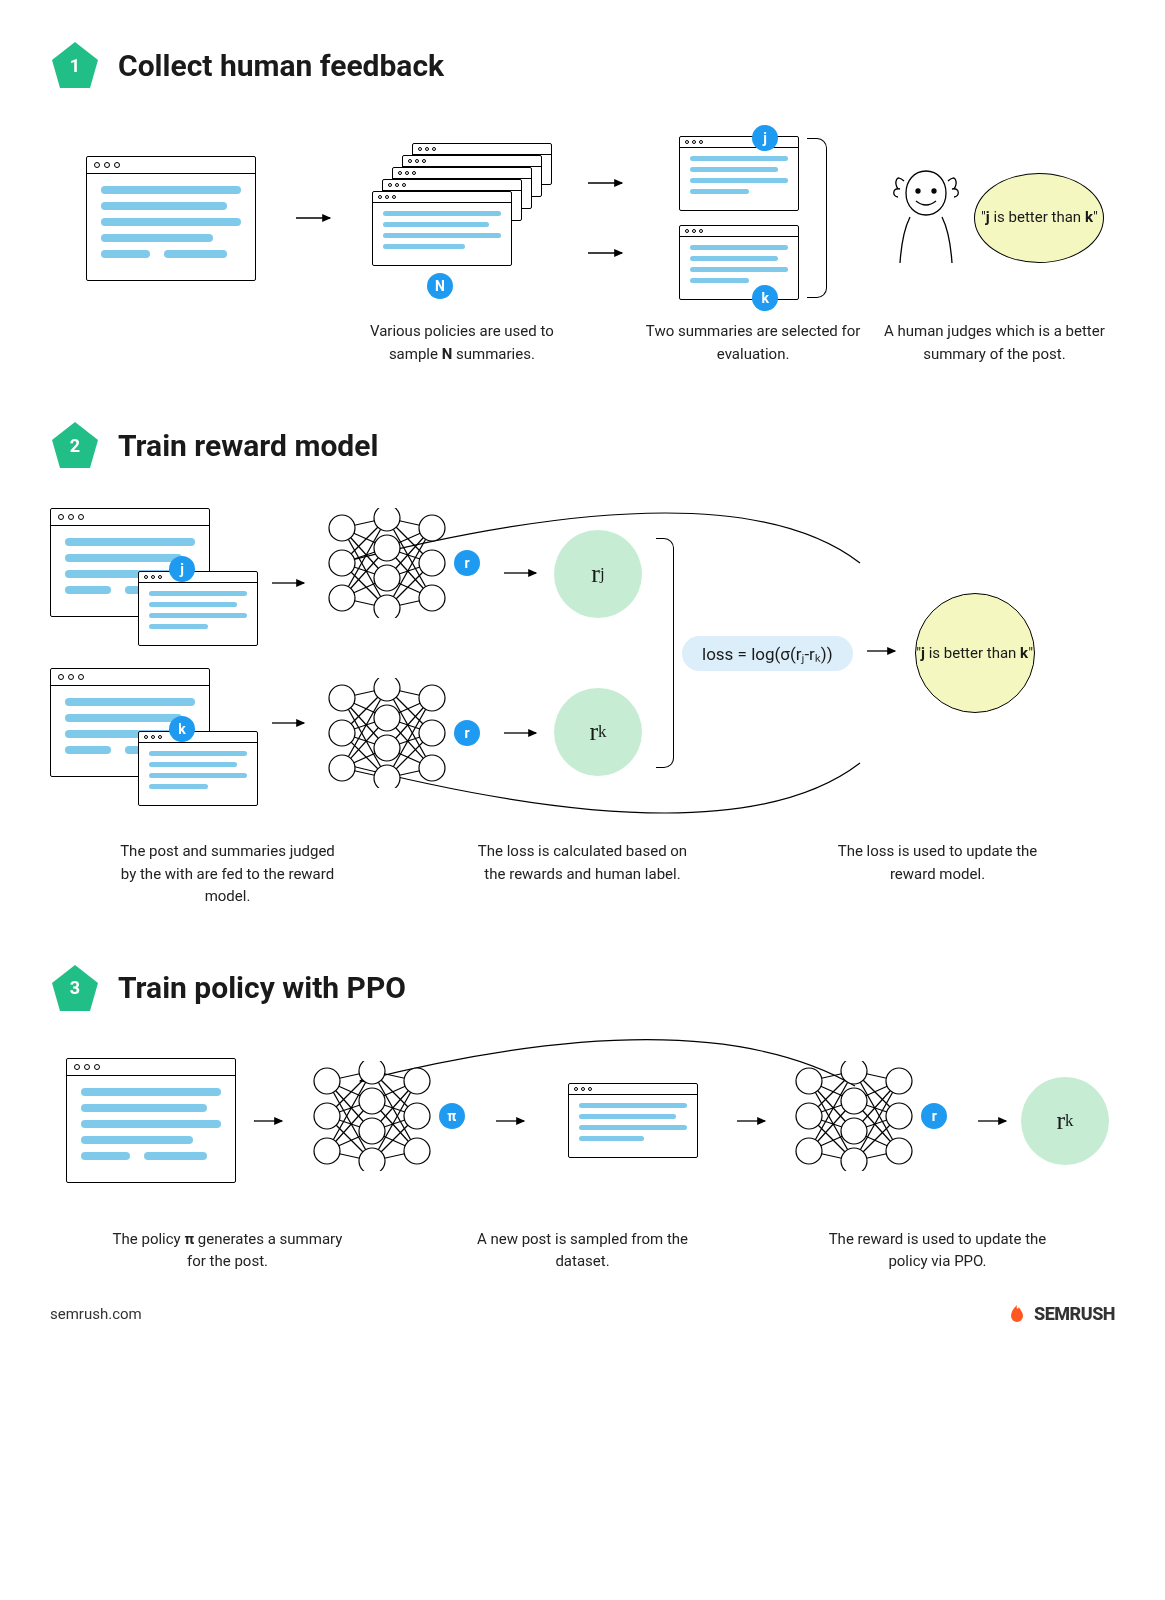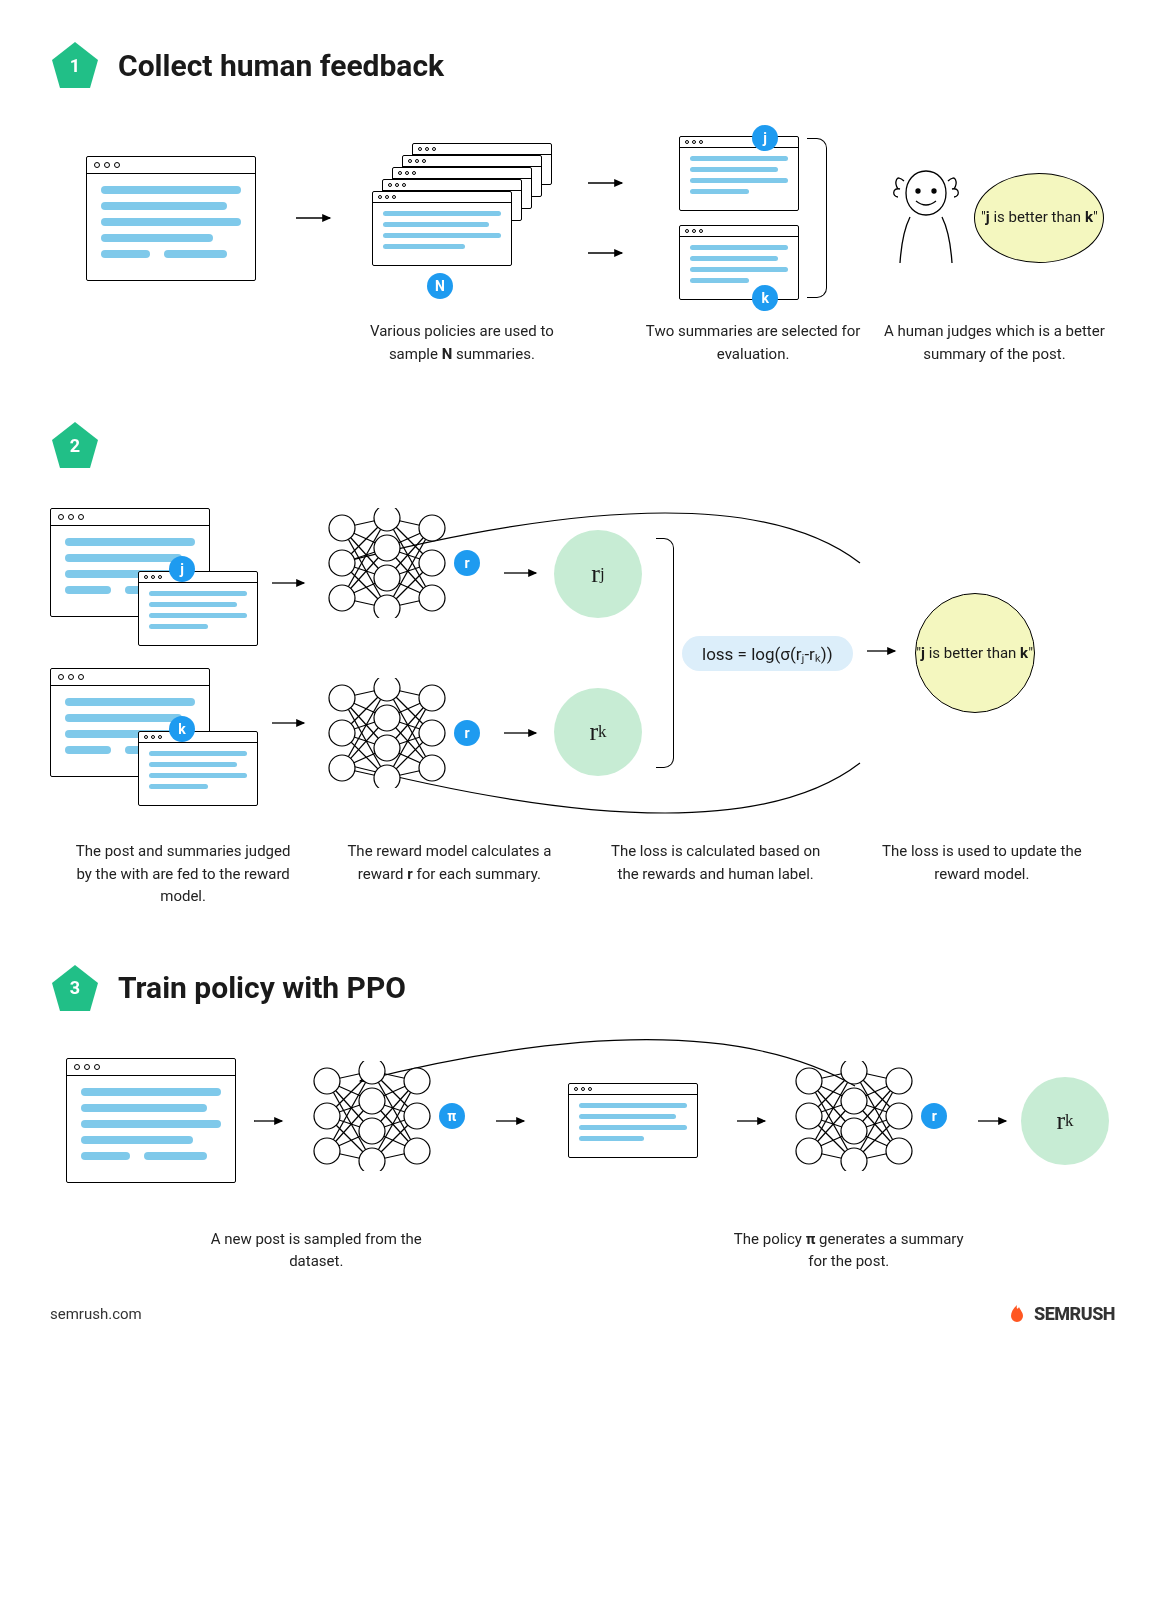--- a/index.html
+++ b/index.html
@@ -316,20 +316,21 @@
 </div>
 
 <div class="section">
   <div class="section-header">
     <div class="star-badge">
       <svg class="star-svg" viewBox="0 0 50 50">
           <use href="#pentagon"></use>
         </svg>
       <span class="star-num">2</span>
     </div>
+    <h2 class="section-title">Train reward model</h2>
   </div>
 
   <div style="position:relative;">
 
     <svg class="return-arc" style="left:280px; top:-15px; width:540px; height:80px;">
       <path d="M530 70 Q400 -30 10 70" stroke="#000" stroke-width="1.2" fill="none" marker-end="url(#arrowhead)"></path>
     </svg>
     <svg class="return-arc" style="left:280px; top:245px; width:540px; height:80px;">
       <path d="M530 10 Q400 110 10 10" stroke="#000" stroke-width="1.2" fill="none" marker-end="url(#arrowhead)"></path>
     </svg>
@@ -465,23 +466,20 @@
 
       <div class="verdict-circle">
         <span>"<b>j</b> is better than <b>k</b>"</span>
       </div>
     </div>
   </div>
 
   <div class="row" style="margin-top:30px;">
     <div class="col">
         <p class="caption">The post and summaries judged by the with are fed to the reward model.</p>
-      </div>
-    <div class="col">
-        <p class="caption">The reward model calculates a reward <b>r</b> for each summary.</p>
       </div>
     <div class="col">
         <p class="caption">The loss is calculated based on the rewards and human label.</p>
       </div>
     <div class="col">
         <p class="caption">The loss is used to update the reward model.</p>
       </div>
   </div>
 </div>
 
@@ -585,24 +583,27 @@
           </svg>
         </div>
       <div style="width:100px; display:flex; justify-content:center;">
         <div class="reward-circle">r<sub>k</sub></div>
       </div>
     </div>
   </div>
 
   <div class="row" style="margin-top:25px;">
     <div class="col">
+        <p class="caption">The policy <b>π</b> generates a summary for the post.</p>
+      </div>
+    <div class="col">
         <p class="caption">A new post is sampled from the dataset.</p>
       </div>
     <div class="col">
-        <p class="caption">The policy <b>π</b> generates a summary for the post.</p>
+        <p class="caption">The reward is used to update the policy via PPO.</p>
       </div>
   </div>
 </div>
 
 <div class="footer">
   <span>semrush.com</span>
   <div class="brand">
     <svg width="22" height="22" viewBox="0 0 22 22">
       <path d="M11 2 C7 6 5 9 5 13 A6 6 0 0 0 17 13 C17 9 14 7 13 4 C12 6 10 7 11 2 Z" fill="#ff5722"></path>
     </svg>

